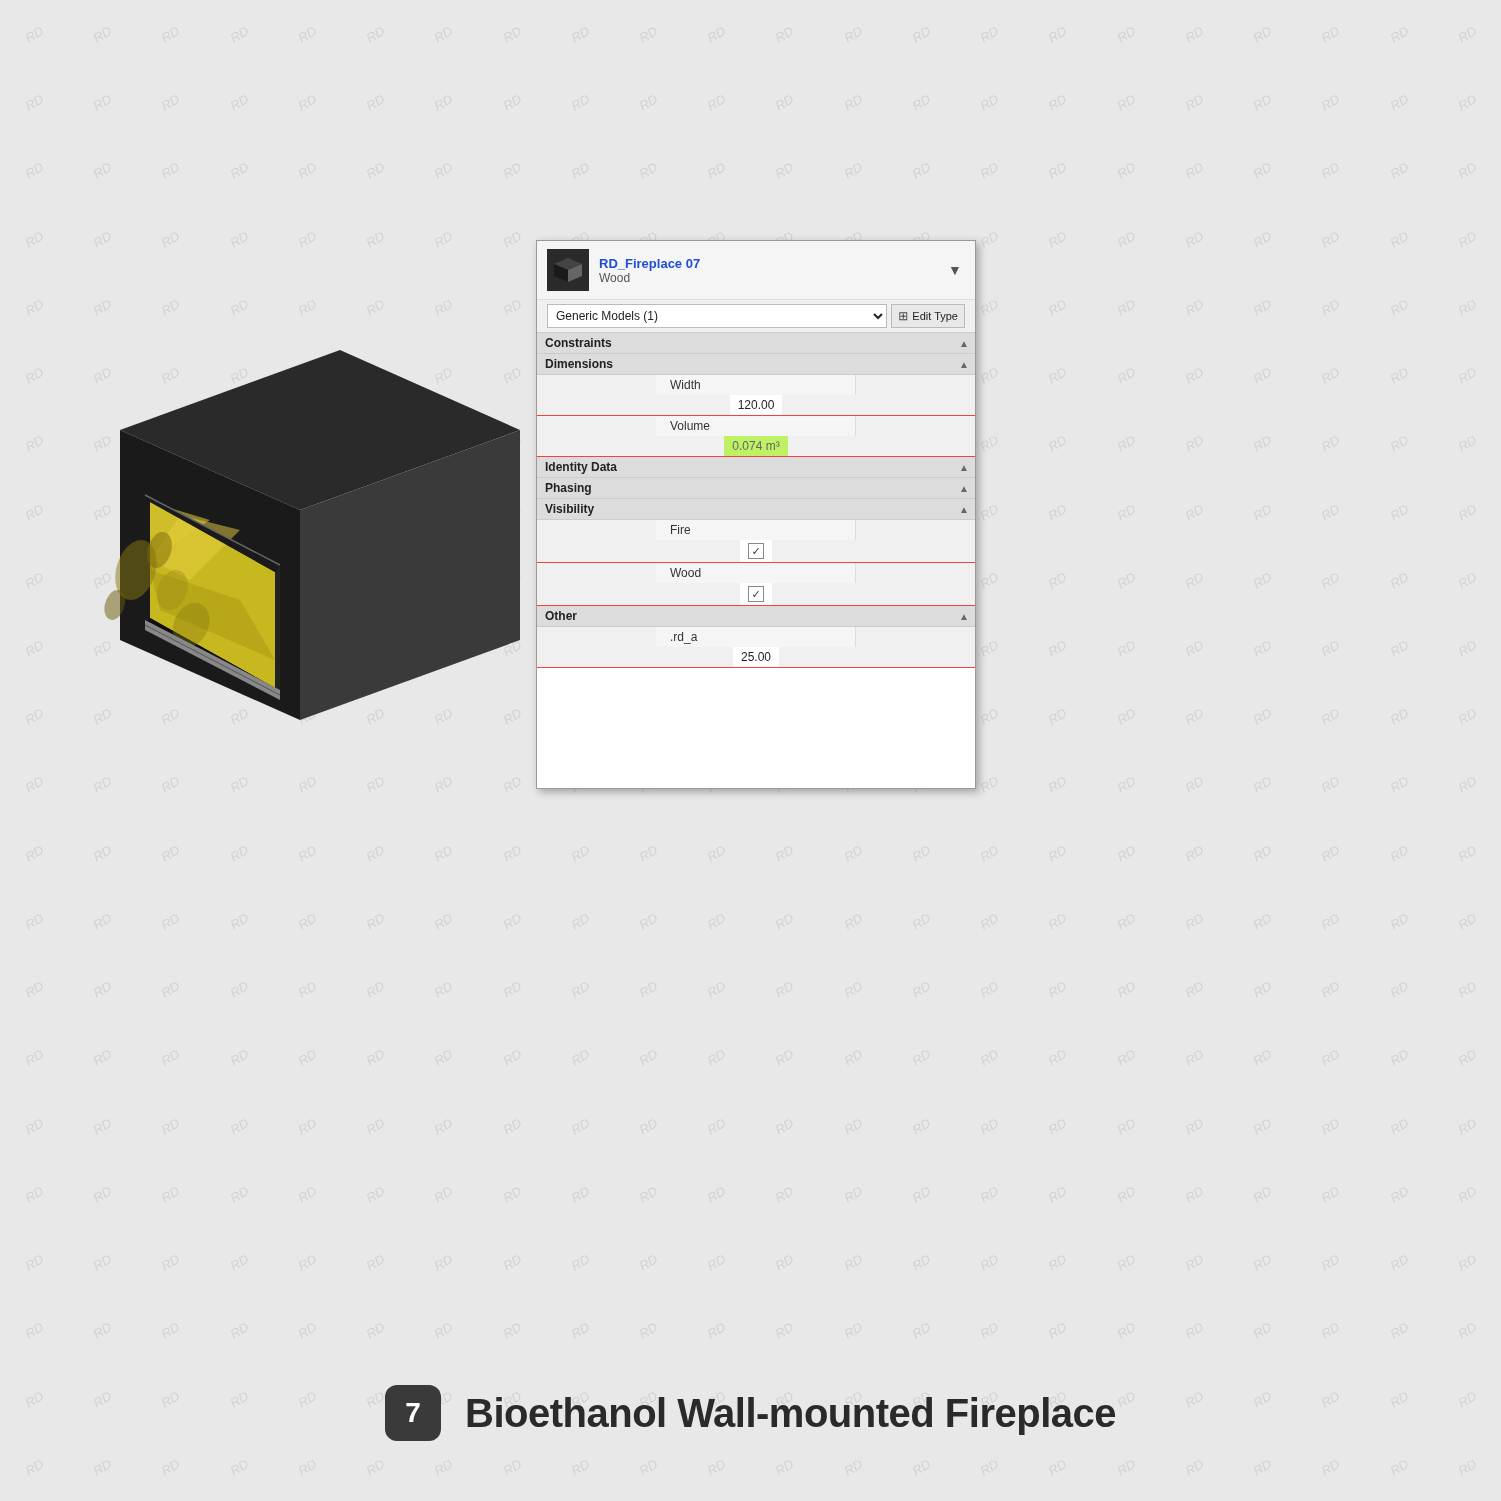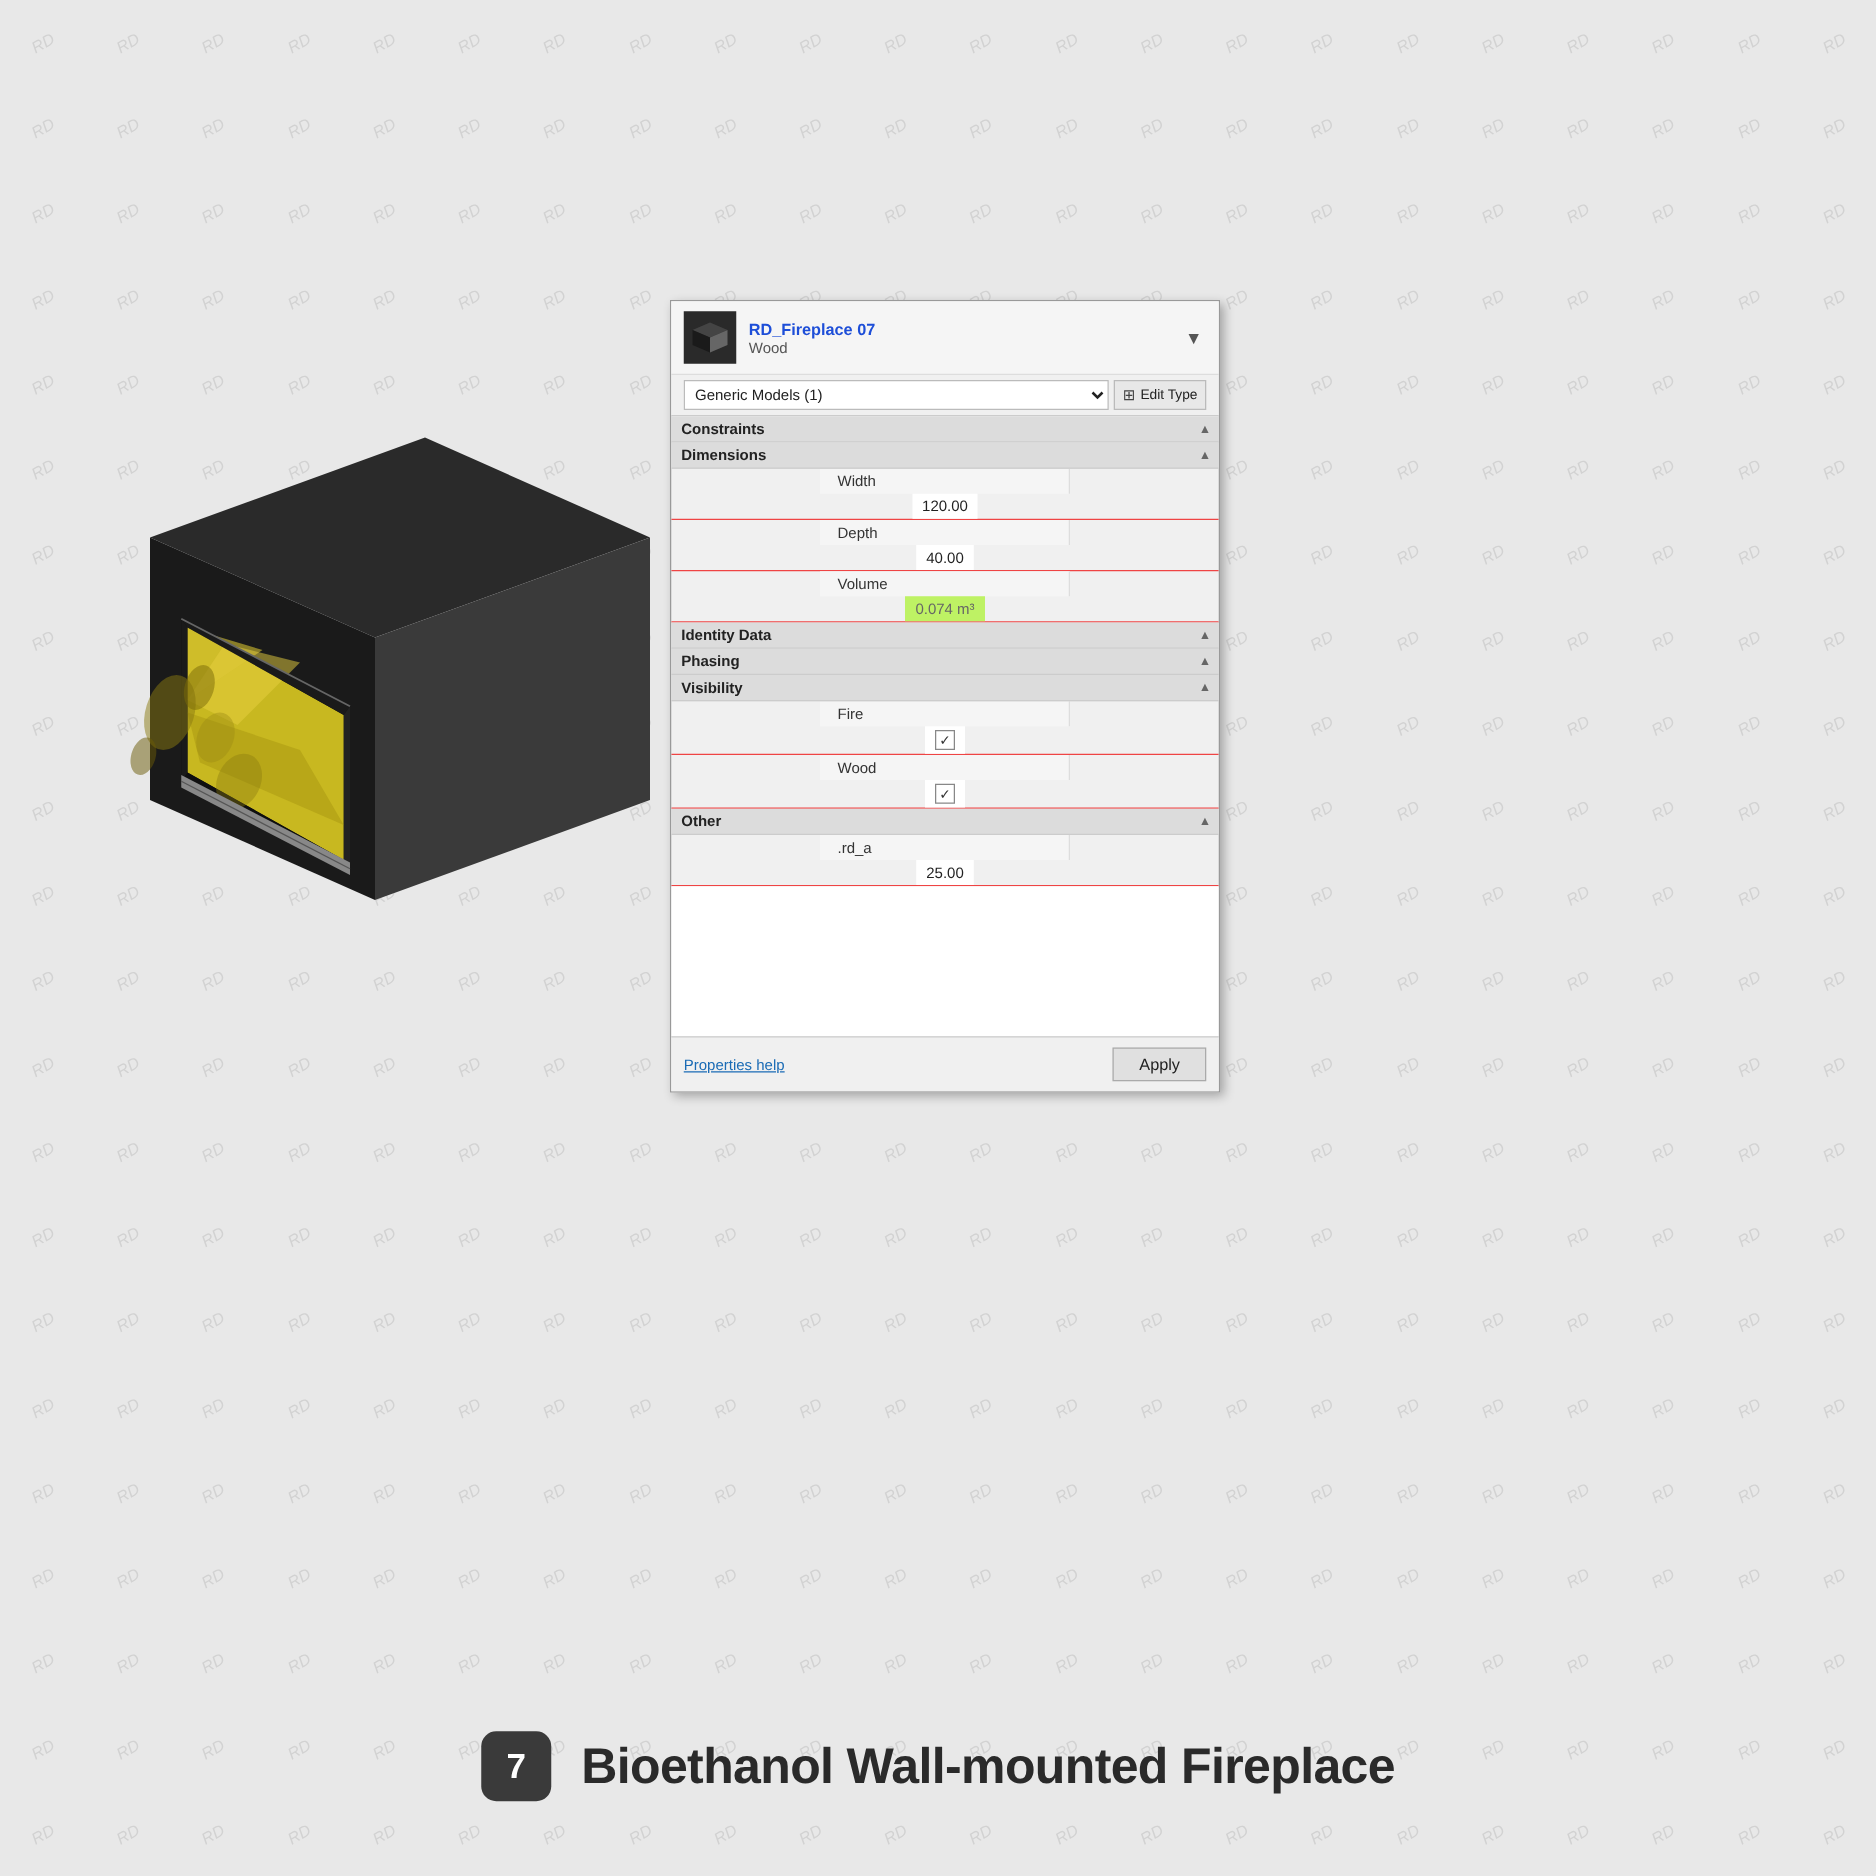--- a/index.html
+++ b/index.html
@@ -895,24 +895,20 @@
       <div class="section-header">
         <span>Dimensions</span>
         <span class="section-collapse-btn">▲</span>
       </div>
 
       <div class="property-row">
         <div class="property-label">Width</div>
         <div class="property-value has-input">120.00</div>
       </div>
 
-      <div class="property-row">
-        <div class="property-label">Depth</div>
-        <div class="property-value has-input">40.00</div>
-      </div>
 
 
       <div class="property-row">
         <div class="property-label">Volume</div>
         <div class="property-value readonly">0.074 m³</div>
       </div>
 
       <div class="section-header">
         <span>Identity Data</span>
         <span class="section-collapse-btn">▲</span>
@@ -949,24 +945,20 @@
 
       <div class="property-row">
         <div class="property-label">.rd_a</div>
         <div class="property-value has-input">25.00</div>
       </div>
 
       <div style="height: 120px; background: white;"></div>
 
     </div>
 
-    <div class="action-row">
-      <a class="properties-help-link" href="#">Properties help</a>
-      <button class="apply-button">Apply</button>
-    </div>
 
   </div>
 
   <div class="bottom-label">
     <div class="number-badge">7</div>
     <div class="bottom-title">Bioethanol Wall-mounted Fireplace</div>
   </div>
 
 </div>
 

